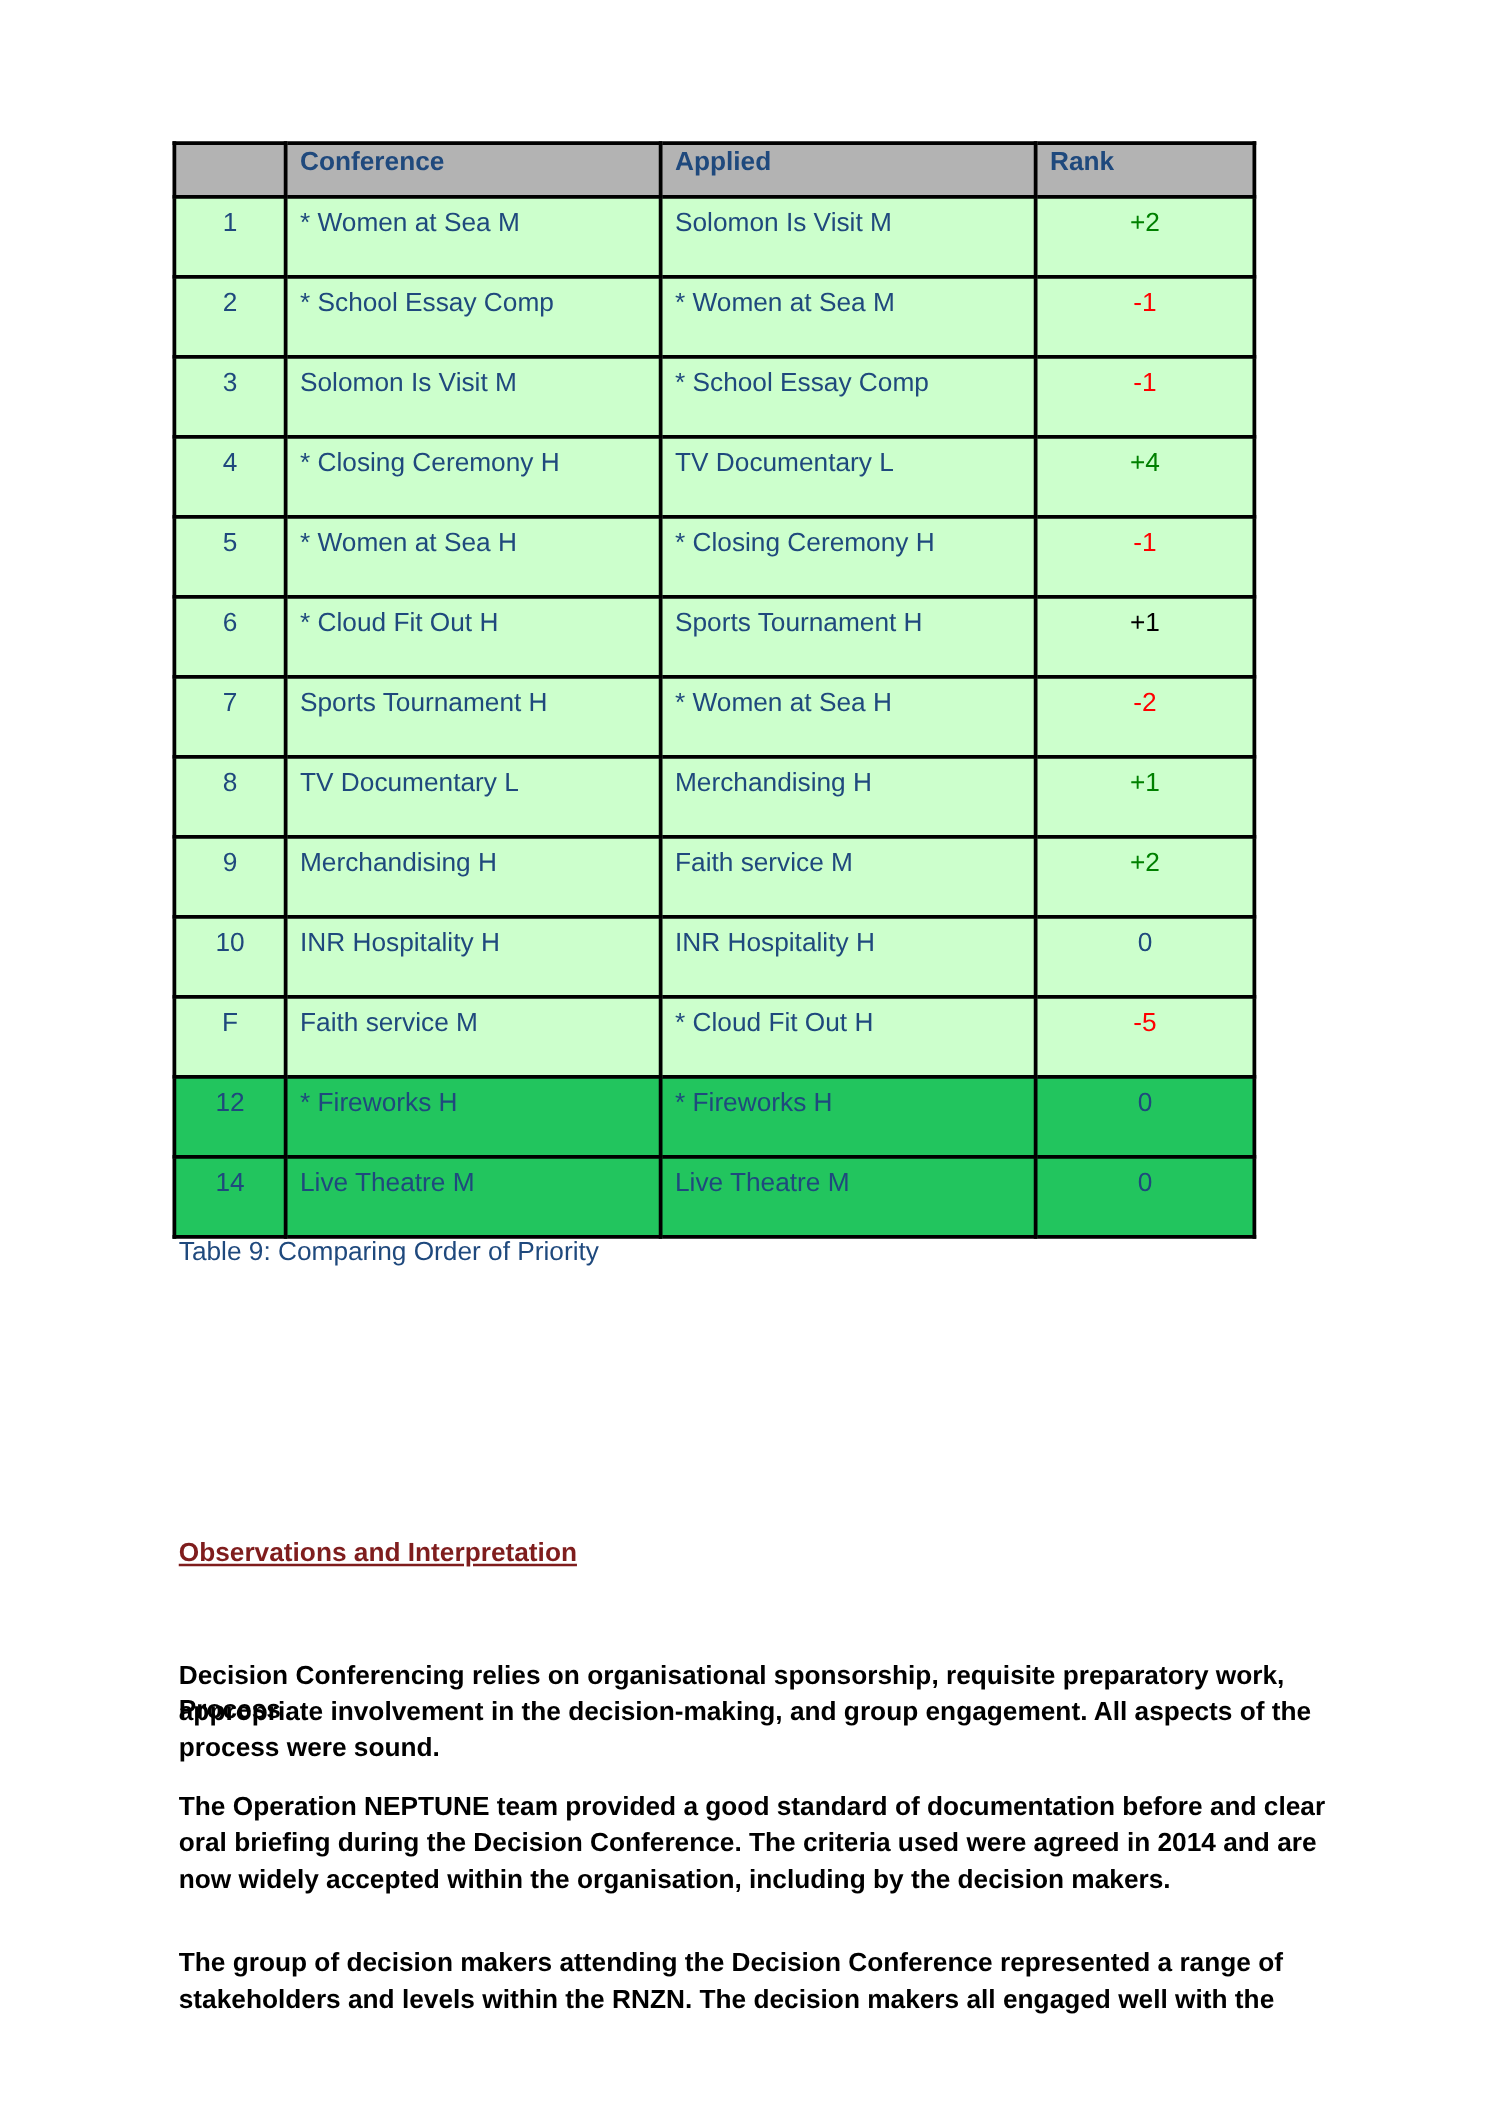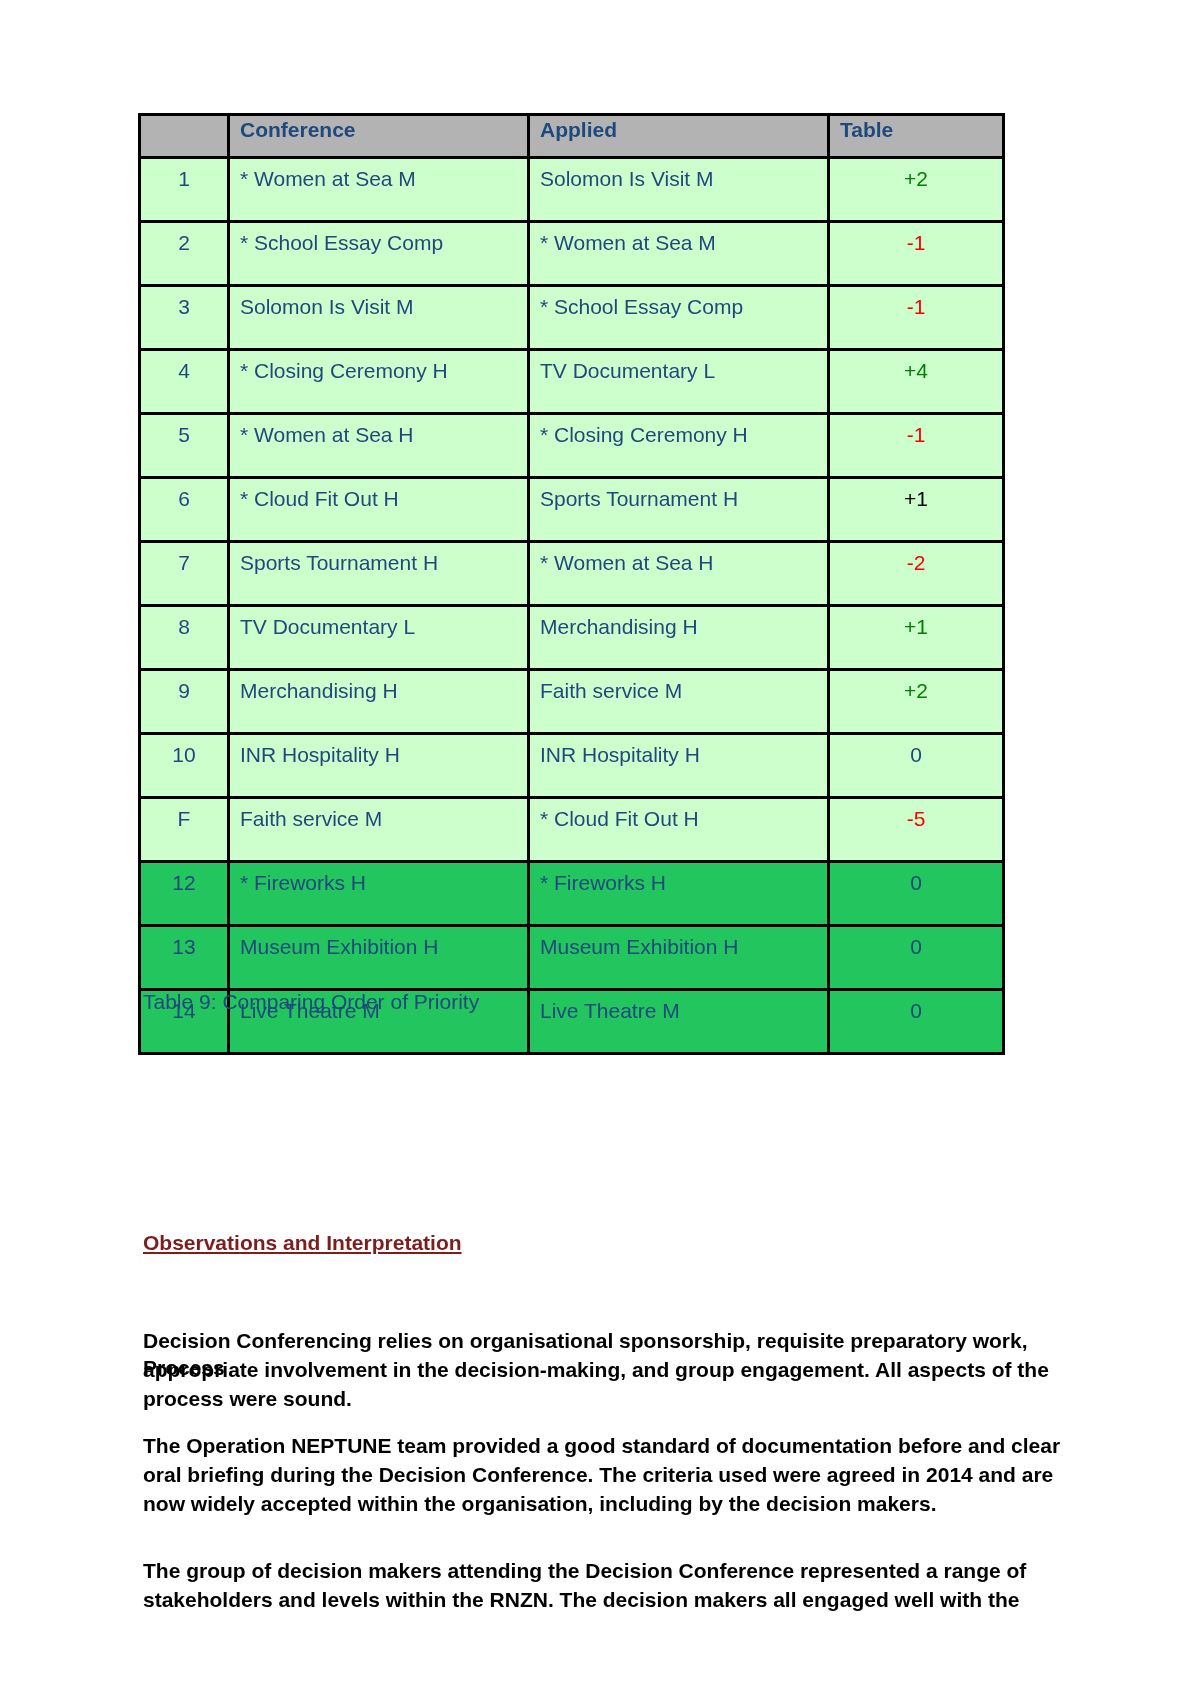--- a/index.html
+++ b/index.html
@@ -76,21 +76,21 @@
       <col class="c0">
         <col class="c1">
         <col class="c2">
         <col class="c3">
     </colgroup>
     <thead>
       <tr>
         <th></th>
         <th>Conference</th>
         <th>Applied</th>
-        <th>Table</th>
+        <th>Rank</th>
       </tr>
     </thead>
     <tbody id="table-body">
         <tr class="green">
           <td class="num">1</td>
           <td>* Women at Sea M</td>
           <td>Solomon Is Visit M</td>
           <td class="rank" style="color: rgb(0, 128, 0);">+2</td>
         </tr>
         <tr class="green">
@@ -153,26 +153,20 @@
           <td>* Cloud Fit Out H</td>
           <td class="rank" style="color: rgb(255, 0, 0);">-5</td>
         </tr>
         <tr class="grey">
           <td class="num">12</td>
           <td>* Fireworks H</td>
           <td>* Fireworks H</td>
           <td class="rank" style="color: rgb(31, 73, 125);">0</td>
         </tr>
         <tr class="grey">
-          <td class="num">13</td>
-          <td>Museum Exhibition H</td>
-          <td>Museum Exhibition H</td>
-          <td class="rank" style="color: rgb(31, 73, 125);">0</td>
-        </tr>
-        <tr class="grey">
           <td class="num">14</td>
           <td>Live Theatre M</td>
           <td>Live Theatre M</td>
           <td class="rank" style="color: rgb(31, 73, 125);">0</td>
         </tr>
       </tbody>
   </table>
 
   <div class="caption">Table 9: Comparing Order of Priority</div>
 

